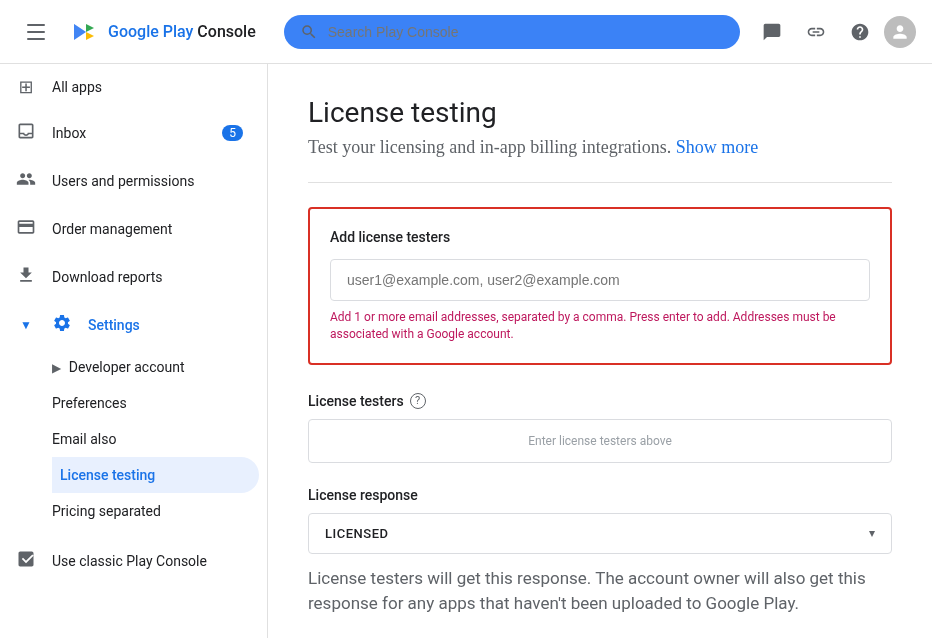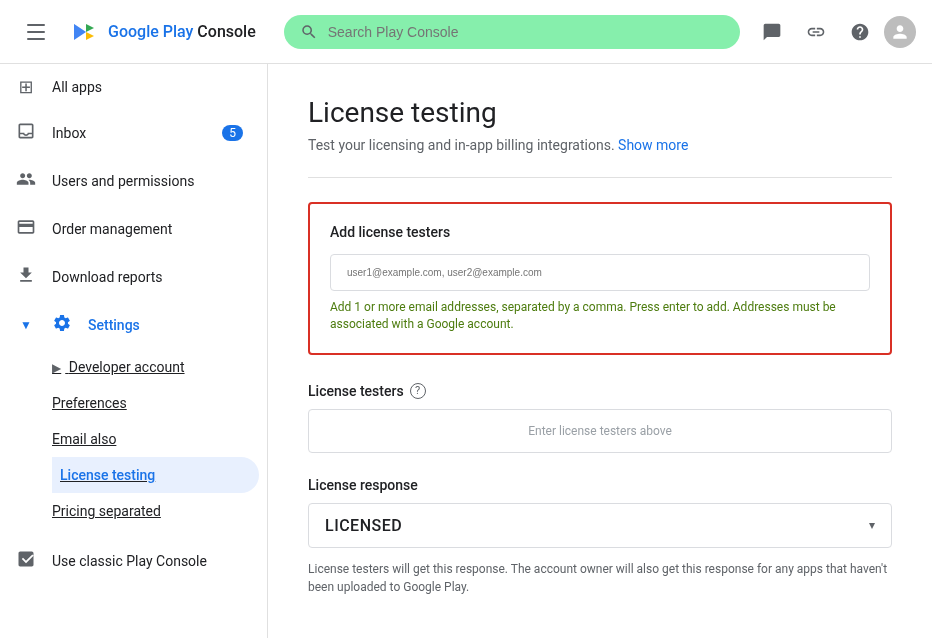--- a/index.html
+++ b/index.html
@@ -8,63 +8,63 @@
     
     .topbar { display: flex; align-items: center; height: 64px; border-bottom: 1px solid #e0e0e0; padding: 0 16px; gap: 12px; flex-shrink: 0; }
     .topbar-menu-icon { width: 40px; height: 40px; display: flex; align-items: center; justify-content: center; cursor: pointer; border-radius: 50%; }
     .hamburger { display: flex; flex-direction: column; gap: 5px; }
     .hamburger span { display: block; width: 18px; height: 2px; background: #5f6368; border-radius: 1px; }
     .topbar-logo { display: flex; align-items: center; gap: 8px; margin-right: 16px; }
     .logo-icon { width: 32px; height: 32px; }
     .topbar-brand { font-size: 16px; color: #5f6368; }
     .topbar-brand span { color: #1a73e8; font-weight: 500; }
     .topbar-search { flex: 1; max-width: 480px; margin: 0 auto; }
-    .search-box { display: flex; align-items: center; background: #86efac; border-radius: 24px; padding: 8px 16px; gap: 10px; }
+    .search-box { display: flex; align-items: center; background: #3b82f6; border-radius: 24px; padding: 8px 16px; gap: 10px; }
     .search-box input { border: none; background: transparent; outline: none; font-size: 14px; color: #202124; width: 100%; }
     .search-icon-svg { color: #5f6368; flex-shrink: 0; }
     .topbar-actions { display: flex; align-items: center; gap: 4px; margin-left: auto; }
     .topbar-action-btn { width: 40px; height: 40px; display: flex; align-items: center; justify-content: center; border-radius: 50%; cursor: pointer; color: #5f6368; font-size: 18px; }
     .avatar { width: 32px; height: 32px; border-radius: 50%; background: #bdbdbd; display: flex; align-items: center; justify-content: center; cursor: pointer; }
 
     
     .main-layout { display: flex; flex: 1; overflow: hidden; }
 
     
     .sidebar { width: 268px; border-right: 1px solid #e0e0e0; overflow-y: auto; flex-shrink: 0; }
     .sidebar-item { display: flex; align-items: center; gap: 16px; padding: 12px 16px; cursor: pointer; color: #202124; font-size: 14px; border-radius: 0 24px 24px 0; margin-right: 8px; }
     .sidebar-icon { color: #5f6368; width: 20px; text-align: center; font-size: 18px; flex-shrink: 0; }
     .sidebar-badge { margin-left: auto; background: #1a73e8; color: #fff; border-radius: 10px; padding: 1px 7px; font-size: 12px; }
-    .sidebar-sub { padding-left: 52px; text-decoration: underline; }
+    .sidebar-sub { padding-left: 52px; }
     .sidebar-sub-item { padding: 10px 16px 10px 0; cursor: pointer; font-size: 14px; color: #202124; border-radius: 0 24px 24px 0; margin-right: 8px; }
     .sidebar-sub-item.active { background: #e8f0fe; color: #1a73e8; font-weight: 500; padding-left: 8px; }
 
     
     .content { flex: 1; padding: 32px 40px; overflow-y: auto; }
     .page-title { font-size: 28px; font-weight: 400; color: #202124; margin-bottom: 8px; }
-    .page-subtitle { font-size: 14px; color: #5f6368; margin-bottom: 24px; }
+    .page-subtitle { font-size: 18px; color: #5f6368; margin-bottom: 24px; font-family: Liberation Serif, serif; }
     .page-subtitle a { color: #1a73e8; text-decoration: none; cursor: pointer; }
     .divider { border: none; border-top: 1px solid #e0e0e0; margin-bottom: 24px; }
 
     
     .section-box { border: 2px solid #d93025; border-radius: 4px; padding: 20px; margin-bottom: 28px; }
     .section-label { font-size: 14px; font-weight: 500; color: #202124; margin-bottom: 14px; }
-    .text-input { width: 100%; border: 1px solid #dadce0; border-radius: 4px; padding: 12px 16px; font-size: 10px; color: #0f172a; outline: none; }
-    .input-hint { font-size: 12px; color: #4d7c0f; margin-top: 8px; line-height: 1.4; }
+    .text-input { width: 100%; border: 1px solid #dadce0; border-radius: 4px; padding: 12px 16px; font-size: 14px; color: #0f172a; outline: none; }
+    .input-hint { font-size: 12px; color: #be185d; margin-top: 8px; line-height: 1.4; }
 
     .field-label-row { display: flex; align-items: center; gap: 6px; margin-bottom: 10px; margin-top: 4px; }
     .field-label { font-size: 14px; font-weight: 500; color: #202124; }
     .help-icon { width: 16px; height: 16px; border-radius: 50%; border: 1px solid #5f6368; display: flex; align-items: center; justify-content: center; font-size: 11px; color: #5f6368; cursor: pointer; }
 
     .testers-placeholder-box { border: 1px solid #dadce0; border-radius: 4px; padding: 14px 16px; color: #9aa0a6; font-size: 12px; text-align: center; background: #fff; }
 
     .license-response-label { font-size: 14px; font-weight: 500; color: #202124; margin-bottom: 10px; }
     .select-box { width: 100%; border: 1px solid #dadce0; border-radius: 4px; padding: 12px 16px; font-size: 14px; color: #202124; background: #fff; display: flex; align-items: center; justify-content: space-between; cursor: pointer; }
-    .select-box-value { font-size: 16px; letter-spacing: 0.5px; font-weight: 500; }
+    .select-box-value { font-size: 13px; letter-spacing: 0.5px; font-weight: 500; }
     .select-chevron { color: #5f6368; font-size: 12px; }
-    .response-hint { font-size: 12px; color: #5f6368; margin-top: 12px; line-height: 1.5; }
+    .response-hint { font-size: 17px; color: #5f6368; margin-top: 12px; line-height: 1.5; }
   </style>
 </head>
 <body>
 
 <div class="topbar">
   <div class="topbar-menu-icon">
     <div class="hamburger">
       <span></span>
         <span></span>
         <span></span>

